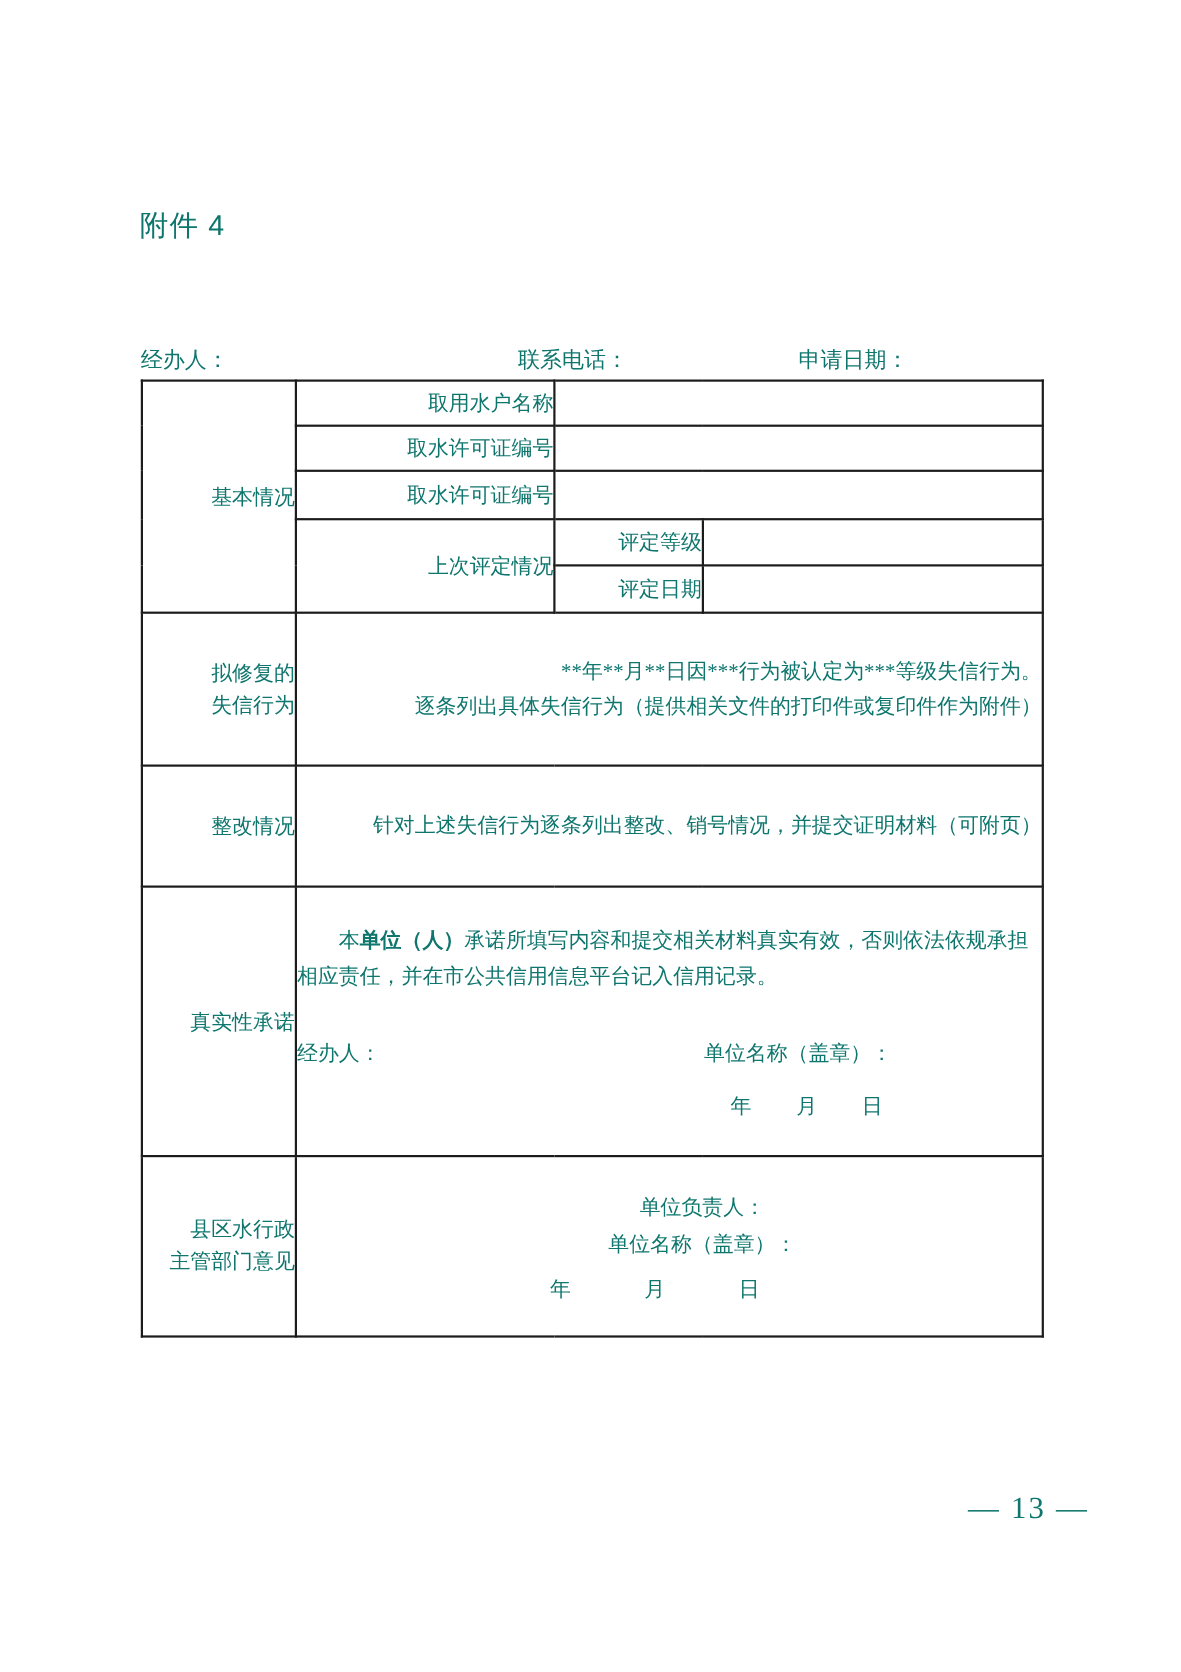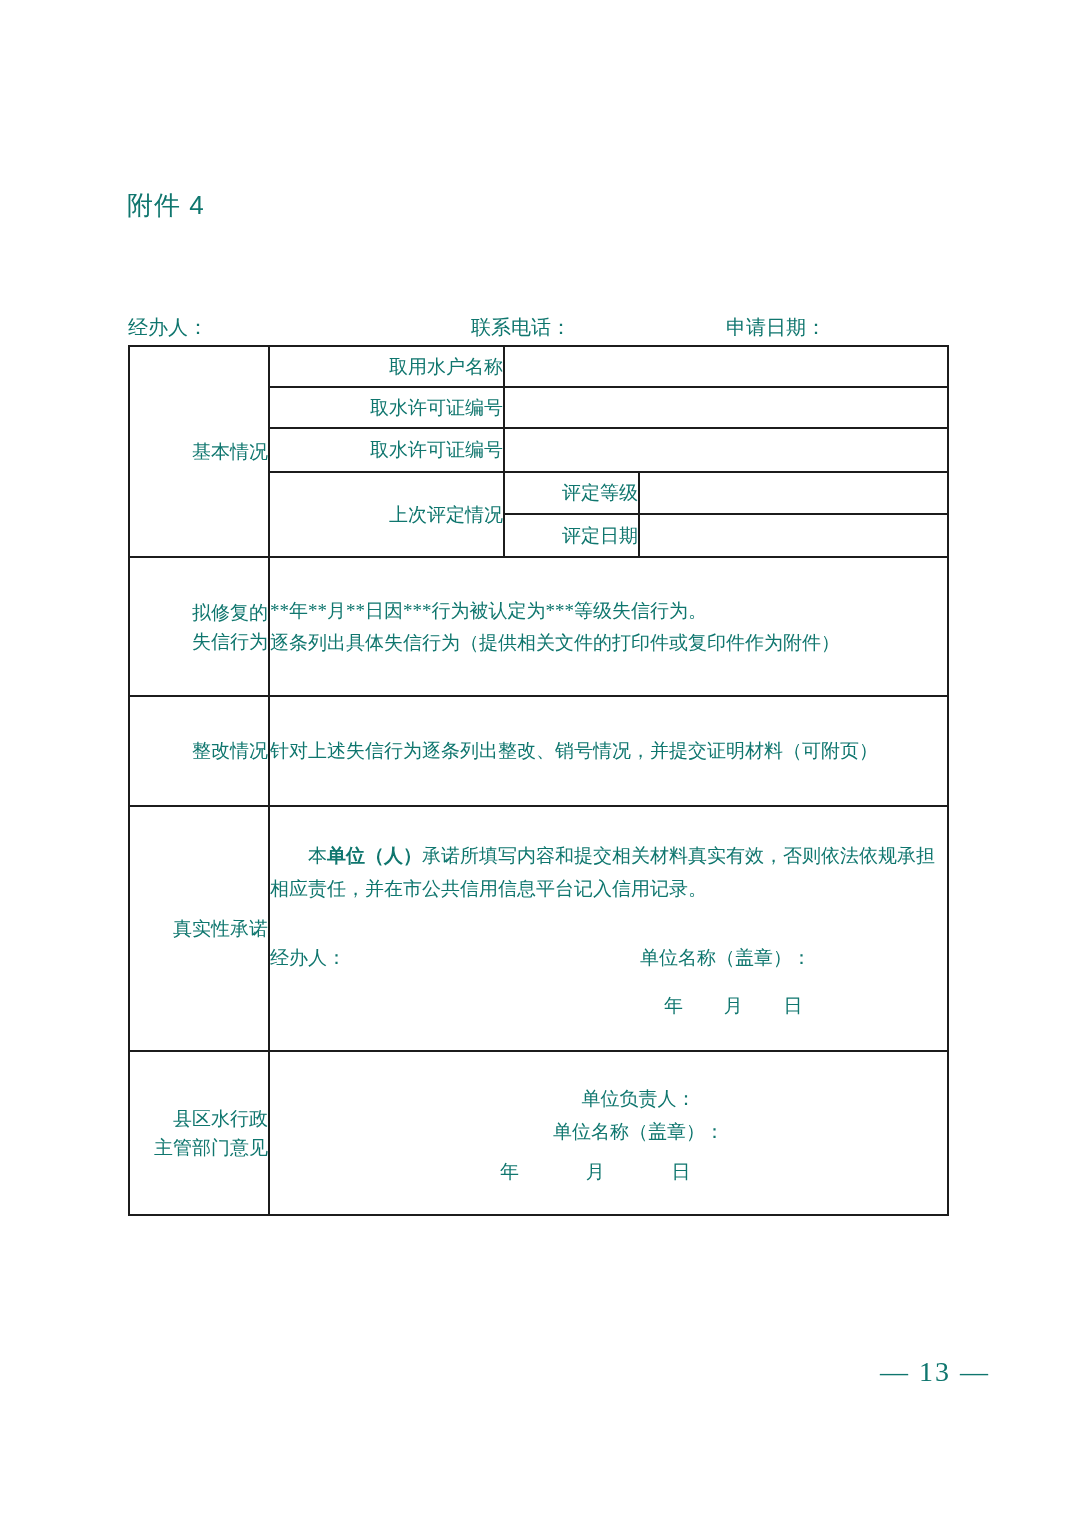--- a/index.html
+++ b/index.html
@@ -40,21 +40,21 @@
     border:2px solid #1c1c1c;
     padding:0;
     vertical-align:middle;
   }
   td.c-label{text-align:right;}
   td.c-value{background:#fff;}
   .r1{height:41px}.r2{height:41px}.r3{height:44px}.r4{height:42px}.r5{height:43px}
   .r6{height:139px}.r7{height:110px}.r8{height:245px}.r9{height:164px}
 
   td.c-content{
-    text-align:left;padding:0 12px 0 15px;
+    text-align:right;padding:0 12px 0 15px;
     line-height:32px;
   }
   td.c-commit{
     vertical-align:top;text-align:left;
     padding:38px 14px 0 14px;
   }
   .statement{
     margin:0;text-indent:2em;line-height:33px;
   }
   .statement b{

